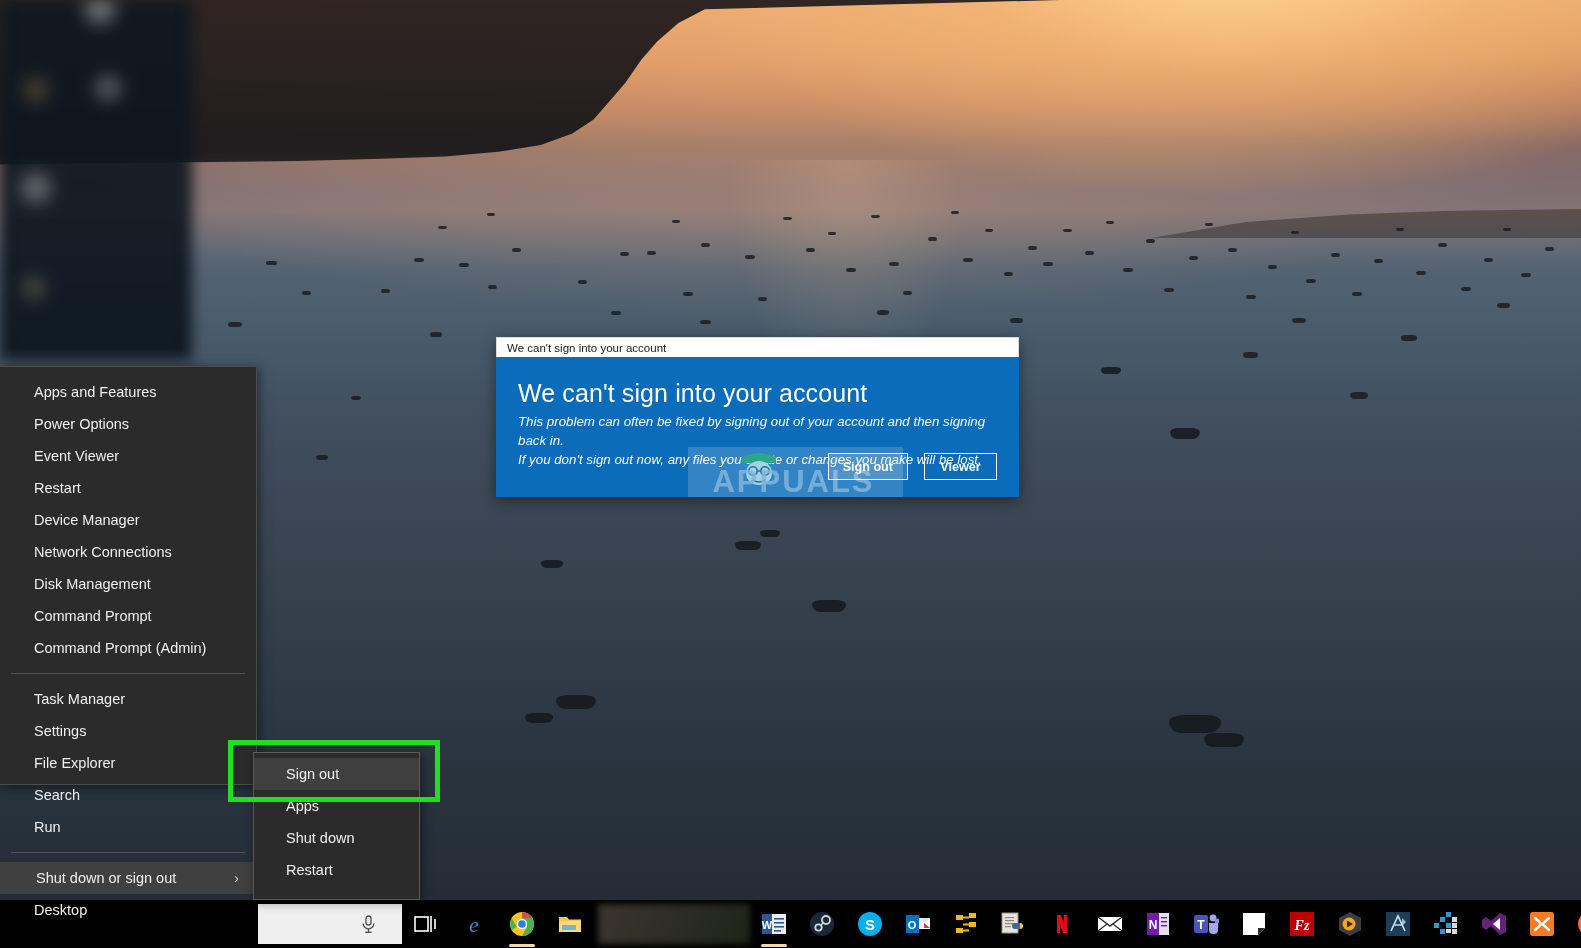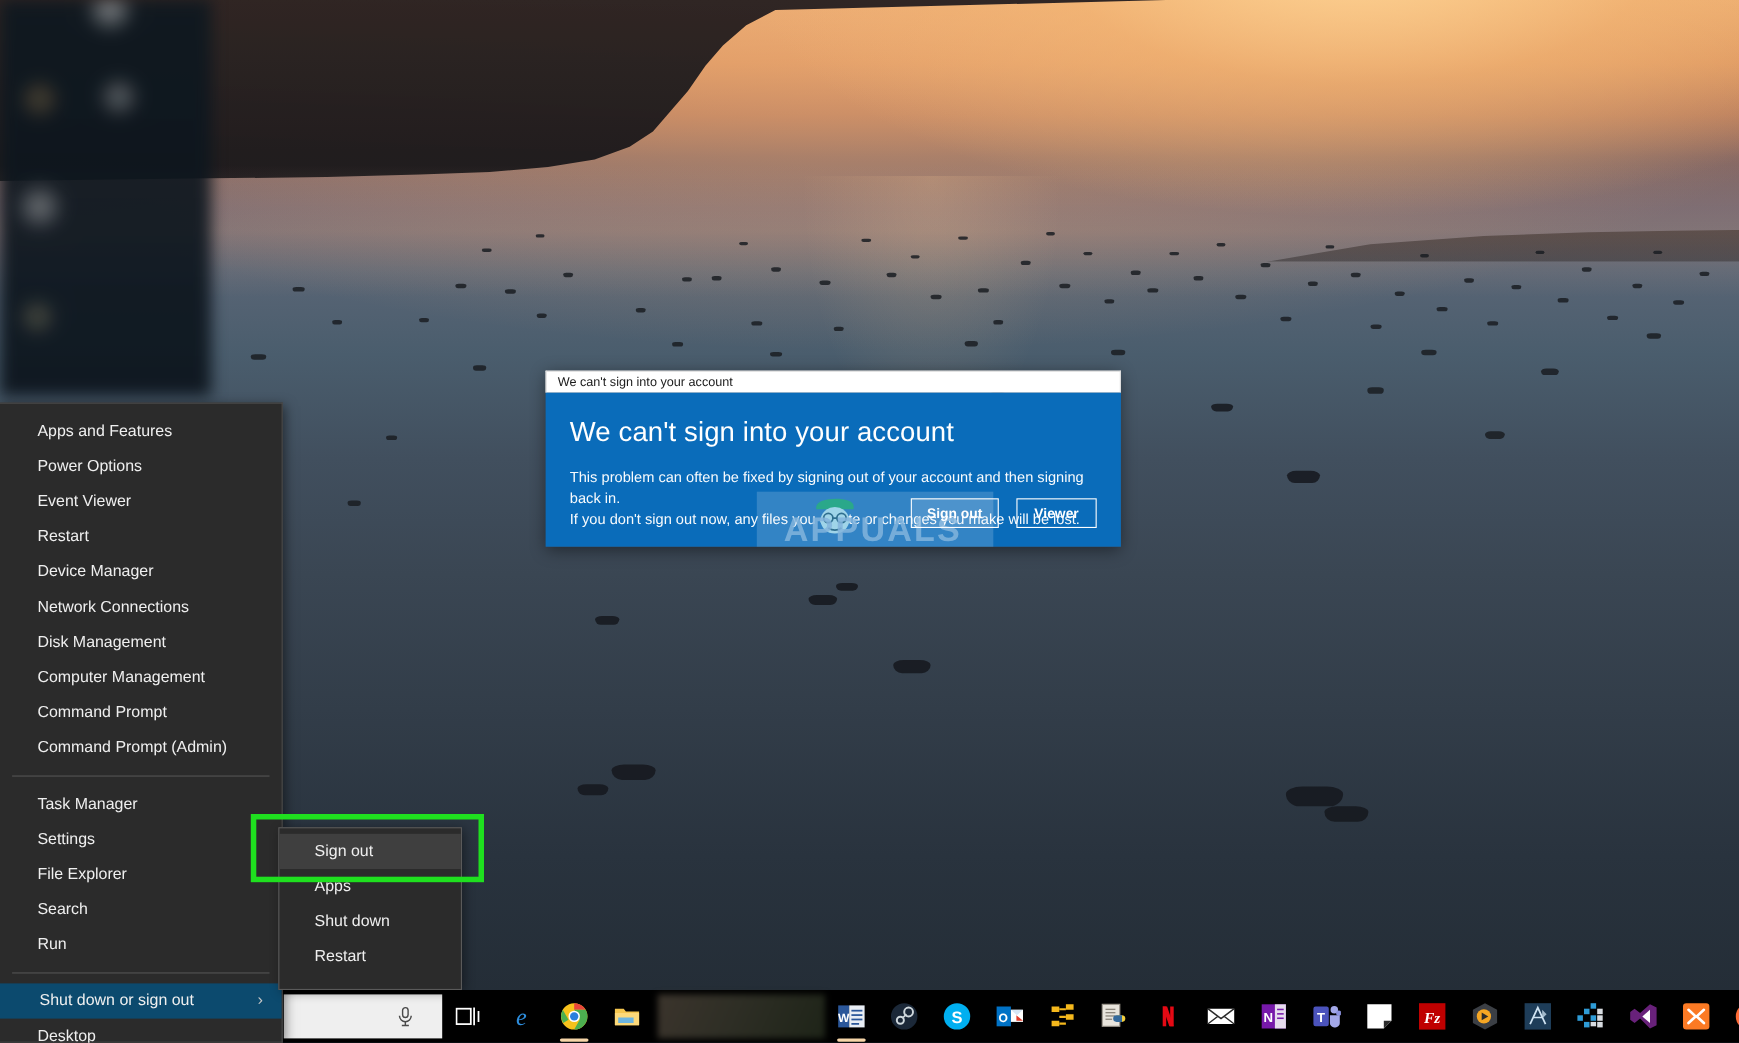--- a/index.html
+++ b/index.html
@@ -68,35 +68,35 @@
       radial-gradient(circle 30px at 36px 90px, rgba(190,150,90,0.35), rgba(0,0,0,0) 70%),
       radial-gradient(circle 30px at 108px 88px, rgba(215,215,215,0.40), rgba(0,0,0,0) 70%),
       radial-gradient(circle 34px at 36px 188px, rgba(225,225,225,0.45), rgba(0,0,0,0) 70%),
       radial-gradient(circle 28px at 34px 288px, rgba(195,180,130,0.32), rgba(0,0,0,0) 70%),
       linear-gradient(180deg, rgba(14,24,32,0.90), rgba(12,20,28,0.92));
     filter:blur(7px);
   }
 
   
   #winx-menu {
-    position:absolute; left:0; top:366px; width:257px; height:582px;
+    position:absolute; left:0; top:366px; width:257px; height:419px;
     background:#2b2b2b;
     border:1px solid #4c4c4c; border-left:none;
     box-shadow:2px 2px 10px rgba(0,0,0,0.5);
     z-index:40;
     padding-top:9px;
   }
   .menu-item {
     height:32px; line-height:32px;
     color:#efefef; font-size:14.5px;
     padding-left:34px;
     white-space:nowrap;
     position:relative;
   }
-  .menu-item.active { background:#0c4a6e;padding-left:36px; }
+  .menu-item.active { background:#404040;padding-left:36px; }
   .menu-sep {
     height:1px; background:#545454;
     margin:9px 11px 9px 11px;
   }
   .submenu-arrow {
     position:absolute; right:17px; top:0; height:32px; line-height:32px;
     color:#c8c8c8; font-size:15px;
   }
 
   
@@ -130,21 +130,21 @@
     color:#1a1a1a; font-size:11.5px;
     line-height:20px; padding-left:10px;
     border:1px solid #dcdcdc; border-bottom:none;
   }
   #dialog-body {
     height:140px; background:#0a6cba;
     color:#ffffff; padding:22px 22px 0 22px;
     position:relative; overflow:hidden;
   }
   #dialog-heading { font-size:25px; font-weight:400; letter-spacing:.1px; }
-  #dialog-text { font-size:13.3px; line-height:19px; margin-top:16px; opacity:.97; }
+  #dialog-text { font-size:13.3px; line-height:19px; margin-top:4px; opacity:.97;font-style:italic; }
   #dialog-buttons {
     position:absolute; right:22px; bottom:17px;
     display:flex; gap:16px;
   }
   .dlg-btn {
     min-width:73px; height:27px;
     border:1.6px solid #ffffff; background:transparent;
     color:#ffffff; font-size:12.6px; font-weight:700;
     font-family:"Liberation Sans", sans-serif;
     cursor:pointer; padding:0 14px;
@@ -322,21 +322,20 @@
 </div>
 
 <div id="winx-menu">
     <div class="menu-item"><span>Apps and Features</span></div>
     <div class="menu-item"><span>Power Options</span></div>
     <div class="menu-item"><span>Event Viewer</span></div>
     <div class="menu-item"><span>Restart</span></div>
     <div class="menu-item"><span>Device Manager</span></div>
     <div class="menu-item"><span>Network Connections</span></div>
     <div class="menu-item"><span>Disk Management</span></div>
-    <div class="menu-item"><span>Computer Management</span></div>
     <div class="menu-item"><span>Command Prompt</span></div>
     <div class="menu-item"><span>Command Prompt (Admin)</span></div>
     <div class="menu-sep"></div>
     <div class="menu-item"><span>Task Manager</span></div>
     <div class="menu-item"><span>Settings</span></div>
     <div class="menu-item"><span>File Explorer</span></div>
     <div class="menu-item"><span>Search</span></div>
     <div class="menu-item"><span>Run</span></div>
     <div class="menu-sep"></div>
     <div class="menu-item active"><span>Shut down or sign out</span><span class="submenu-arrow">›</span></div>

